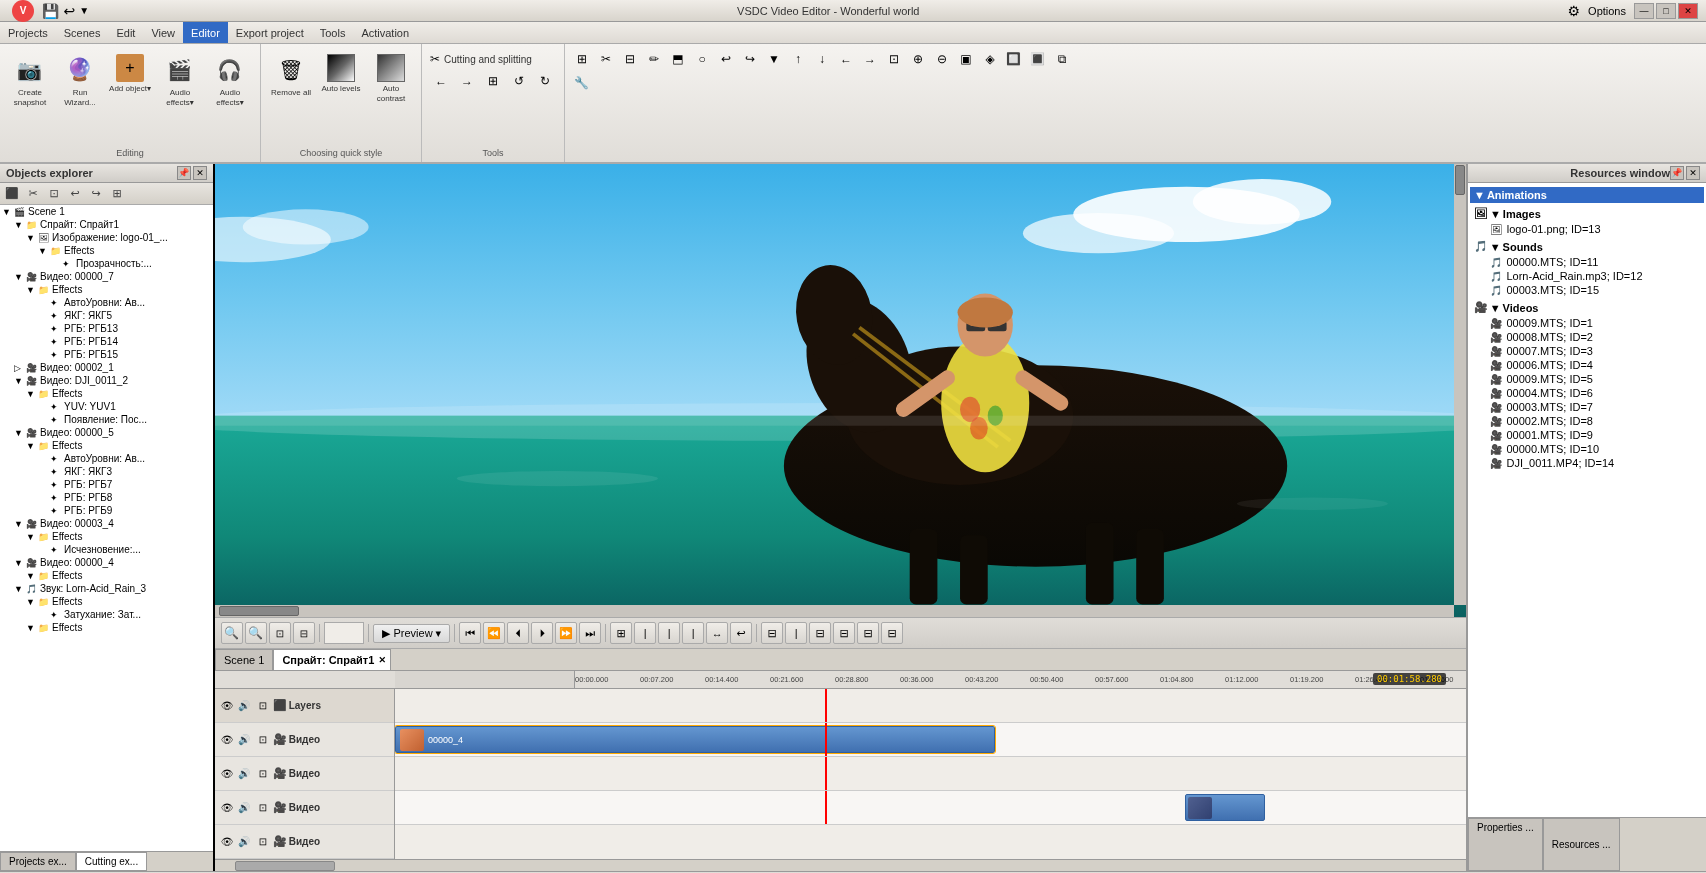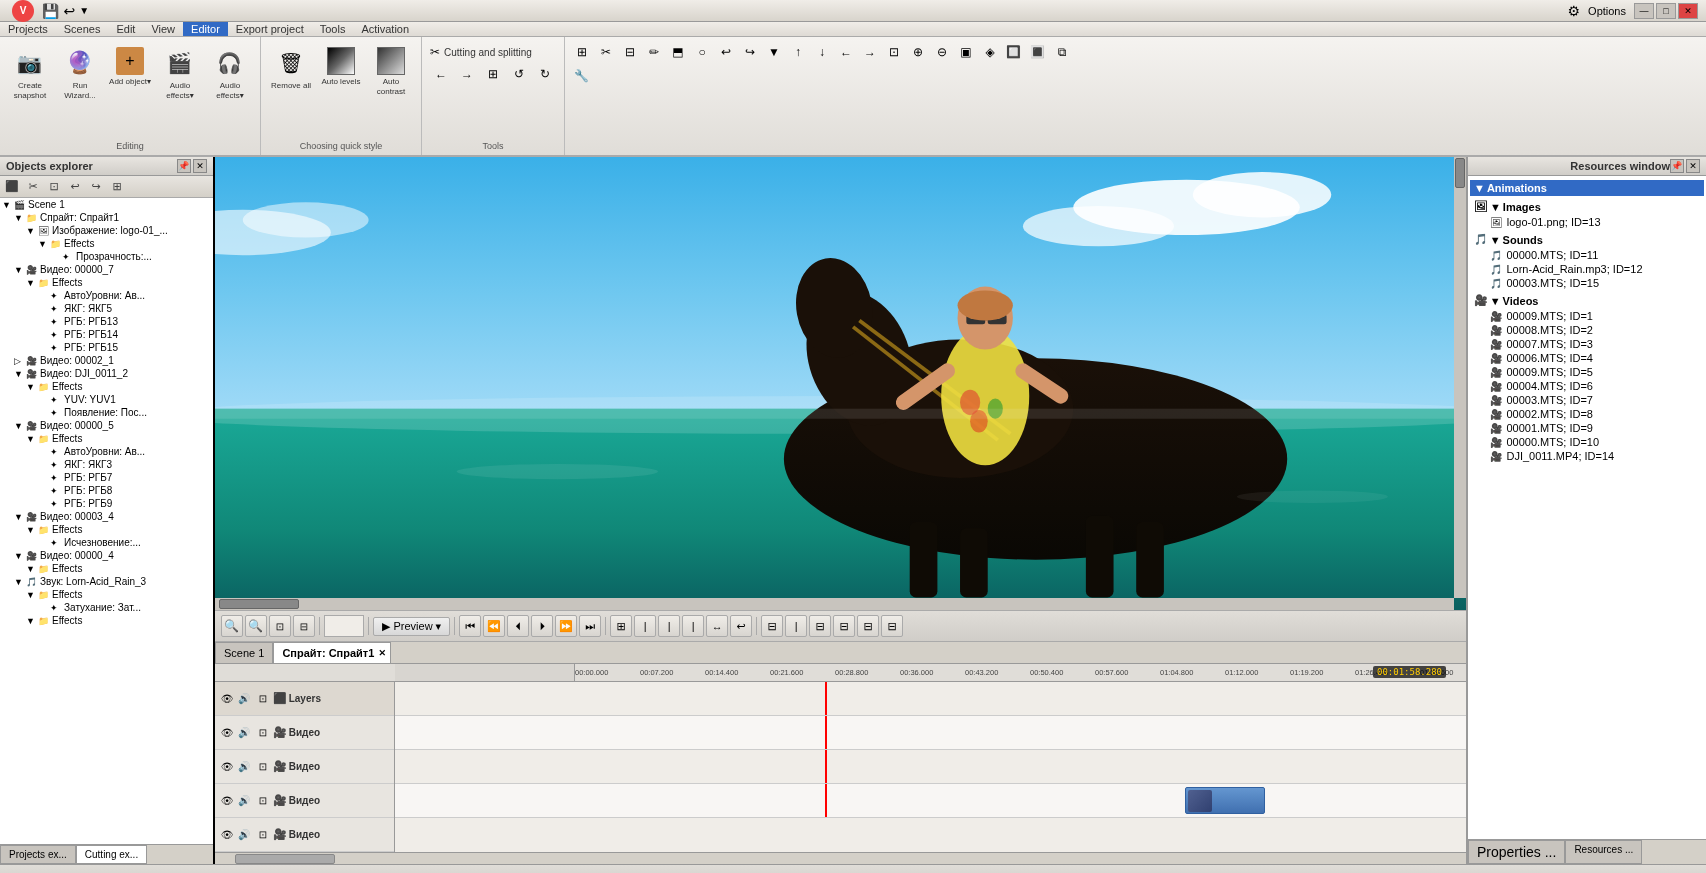--- a/index.html
+++ b/index.html
@@ -15,21 +15,21 @@
       padding: 0 8px;
       border-bottom: 1px solid #999;
     }
     #titlebar .title { flex: 1; text-align: center; font-size: 11px; color: #333; }
     #titlebar .win-controls { display: flex; gap: 2px; }
     #titlebar .win-btn { width: 20px; height: 16px; background: #c8c4be; border: 1px solid #999; cursor: pointer; display: flex; align-items: center; justify-content: center; font-size: 9px; }
 
     
     #menubar {
       background: linear-gradient(to bottom, #f0ede8, #dedad4);
-      height: 15px;
+      height: 22px;
       display: flex;
       align-items: flex-start;
       border-bottom: 1px solid #aaa;
     }
     .menu-item { padding: 2px 8px; cursor: pointer; color: #333; height: 100%; display: flex; align-items: center; }
     .menu-item.active { background: #316ac5; color: white; }
 
     
     #toolbar {
       background: linear-gradient(to bottom, #f5f3f0, #e0ddd8);
@@ -287,41 +287,42 @@
       background: linear-gradient(to bottom, #e0ddd8, #d0cdc8);
       height: 22px;
       border-top: 1px solid #999;
       display: flex;
       align-items: center;
       padding: 0 8px;
       gap: 16px;
       font-size: 10px;
       color: #333;
     }
-    #properties-tab { background: #c8c4be; padding: 3px 8px; border: 1px solid #999; cursor: pointer; font-size: 14px; }
-    #resources-tab { background: #c8c4be; padding: 3px 8px; border: 1px solid #999; cursor: pointer; font-size: 10px; }
+    #properties-tab { background: #c8c4be; padding: 3px 8px; border: 1px solid #999; cursor: pointer; font-size: 10px; }
+    #resources-tab { background: #c8c4be; padding: 20px 8px; border: 1px solid #999; cursor: pointer; font-size: 10px; }
 
     
     ::-webkit-scrollbar { width: 12px; height: 12px; }
     ::-webkit-scrollbar-track { background: #d4d0c8; }
     ::-webkit-scrollbar-thumb { background: #aaa; border: 1px solid #888; }
 
     
     .app-logo { width: 22px; height: 22px; background: #e44; border-radius: 50%; display: flex; align-items: center; justify-content: center; color: white; font-size: 10px; font-weight: bold; margin: 0 4px; }
   </style>
 </head>
 <body>
 
 <div id="titlebar">
   <div style="display:flex;align-items:center;gap:4px;">
     <div class="app-logo">V</div>
     <span style="font-size:14px;cursor:pointer;">💾</span>
     <span style="font-size:14px;cursor:pointer;">↩</span>
     <span style="font-size:10px;cursor:pointer;">▼</span>
   </div>
+  <div class="title">VSDC Video Editor - Wonderful world</div>
   <div style="display:flex;align-items:center;gap:8px;">
     <span style="font-size:14px;">⚙</span>
     <span style="cursor:pointer;font-size:11px;">Options</span>
     <div class="win-controls">
       <div class="win-btn">—</div>
       <div class="win-btn">□</div>
       <div class="win-btn" style="background:#d44;">✕</div>
     </div>
   </div>
 </div>
@@ -876,20 +877,24 @@
 
         <div id="track-area" style="flex:1;overflow:auto;position:relative;">
           <div id="track-content" style="position:relative;min-width:1200px;">
 
             <div class="track-row" style="height:34px;border-bottom:1px solid #ccc;background:#f0ede8;position:relative;">
 
               <div class="playhead" style="position:absolute;top:0;bottom:0;width:2px;background:red;left:430px;z-index:10;"></div>
             </div>
 
             <div class="track-row" style="height:34px;border-bottom:1px solid #ccc;background:#f8f6f4;position:relative;">
+              <div class="track-clip selected" style="position:absolute;left:0;top:3px;width:600px;height:27px;background:linear-gradient(to bottom,#6496d0,#4070b0);border:1px solid #3060a0;border-radius:2px;display:flex;align-items:center;padding:0 4px;overflow:hidden;cursor:pointer;">
+                <div class="clip-thumbnail" style="width:24px;height:22px;background:linear-gradient(135deg,#e89060,#c06030);border-radius:2px;margin-right:4px;flex-shrink:0;"></div>
+                <span class="clip-label" style="font-size:9px;color:white;white-space:nowrap;">00000_4</span>
+              </div>
               <div class="playhead" style="position:absolute;top:0;bottom:0;width:2px;background:red;left:430px;z-index:10;"></div>
             </div>
 
             <div class="track-row" style="height:34px;border-bottom:1px solid #ccc;background:#f0ede8;position:relative;">
               <div class="playhead" style="position:absolute;top:0;bottom:0;width:2px;background:red;left:430px;z-index:10;"></div>
             </div>
 
             <div class="track-row" style="height:34px;border-bottom:1px solid #ccc;background:#f8f6f4;position:relative;">
               <div class="track-clip" style="position:absolute;left:790px;top:3px;width:80px;height:27px;background:linear-gradient(to bottom,#6496d0,#4070b0);border:1px solid #3060a0;border-radius:2px;display:flex;align-items:center;padding:0 2px;overflow:hidden;cursor:pointer;">
                 <div class="clip-thumbnail" style="width:24px;height:22px;background:linear-gradient(135deg,#506090,#304070);border-radius:2px;flex-shrink:0;"></div>

